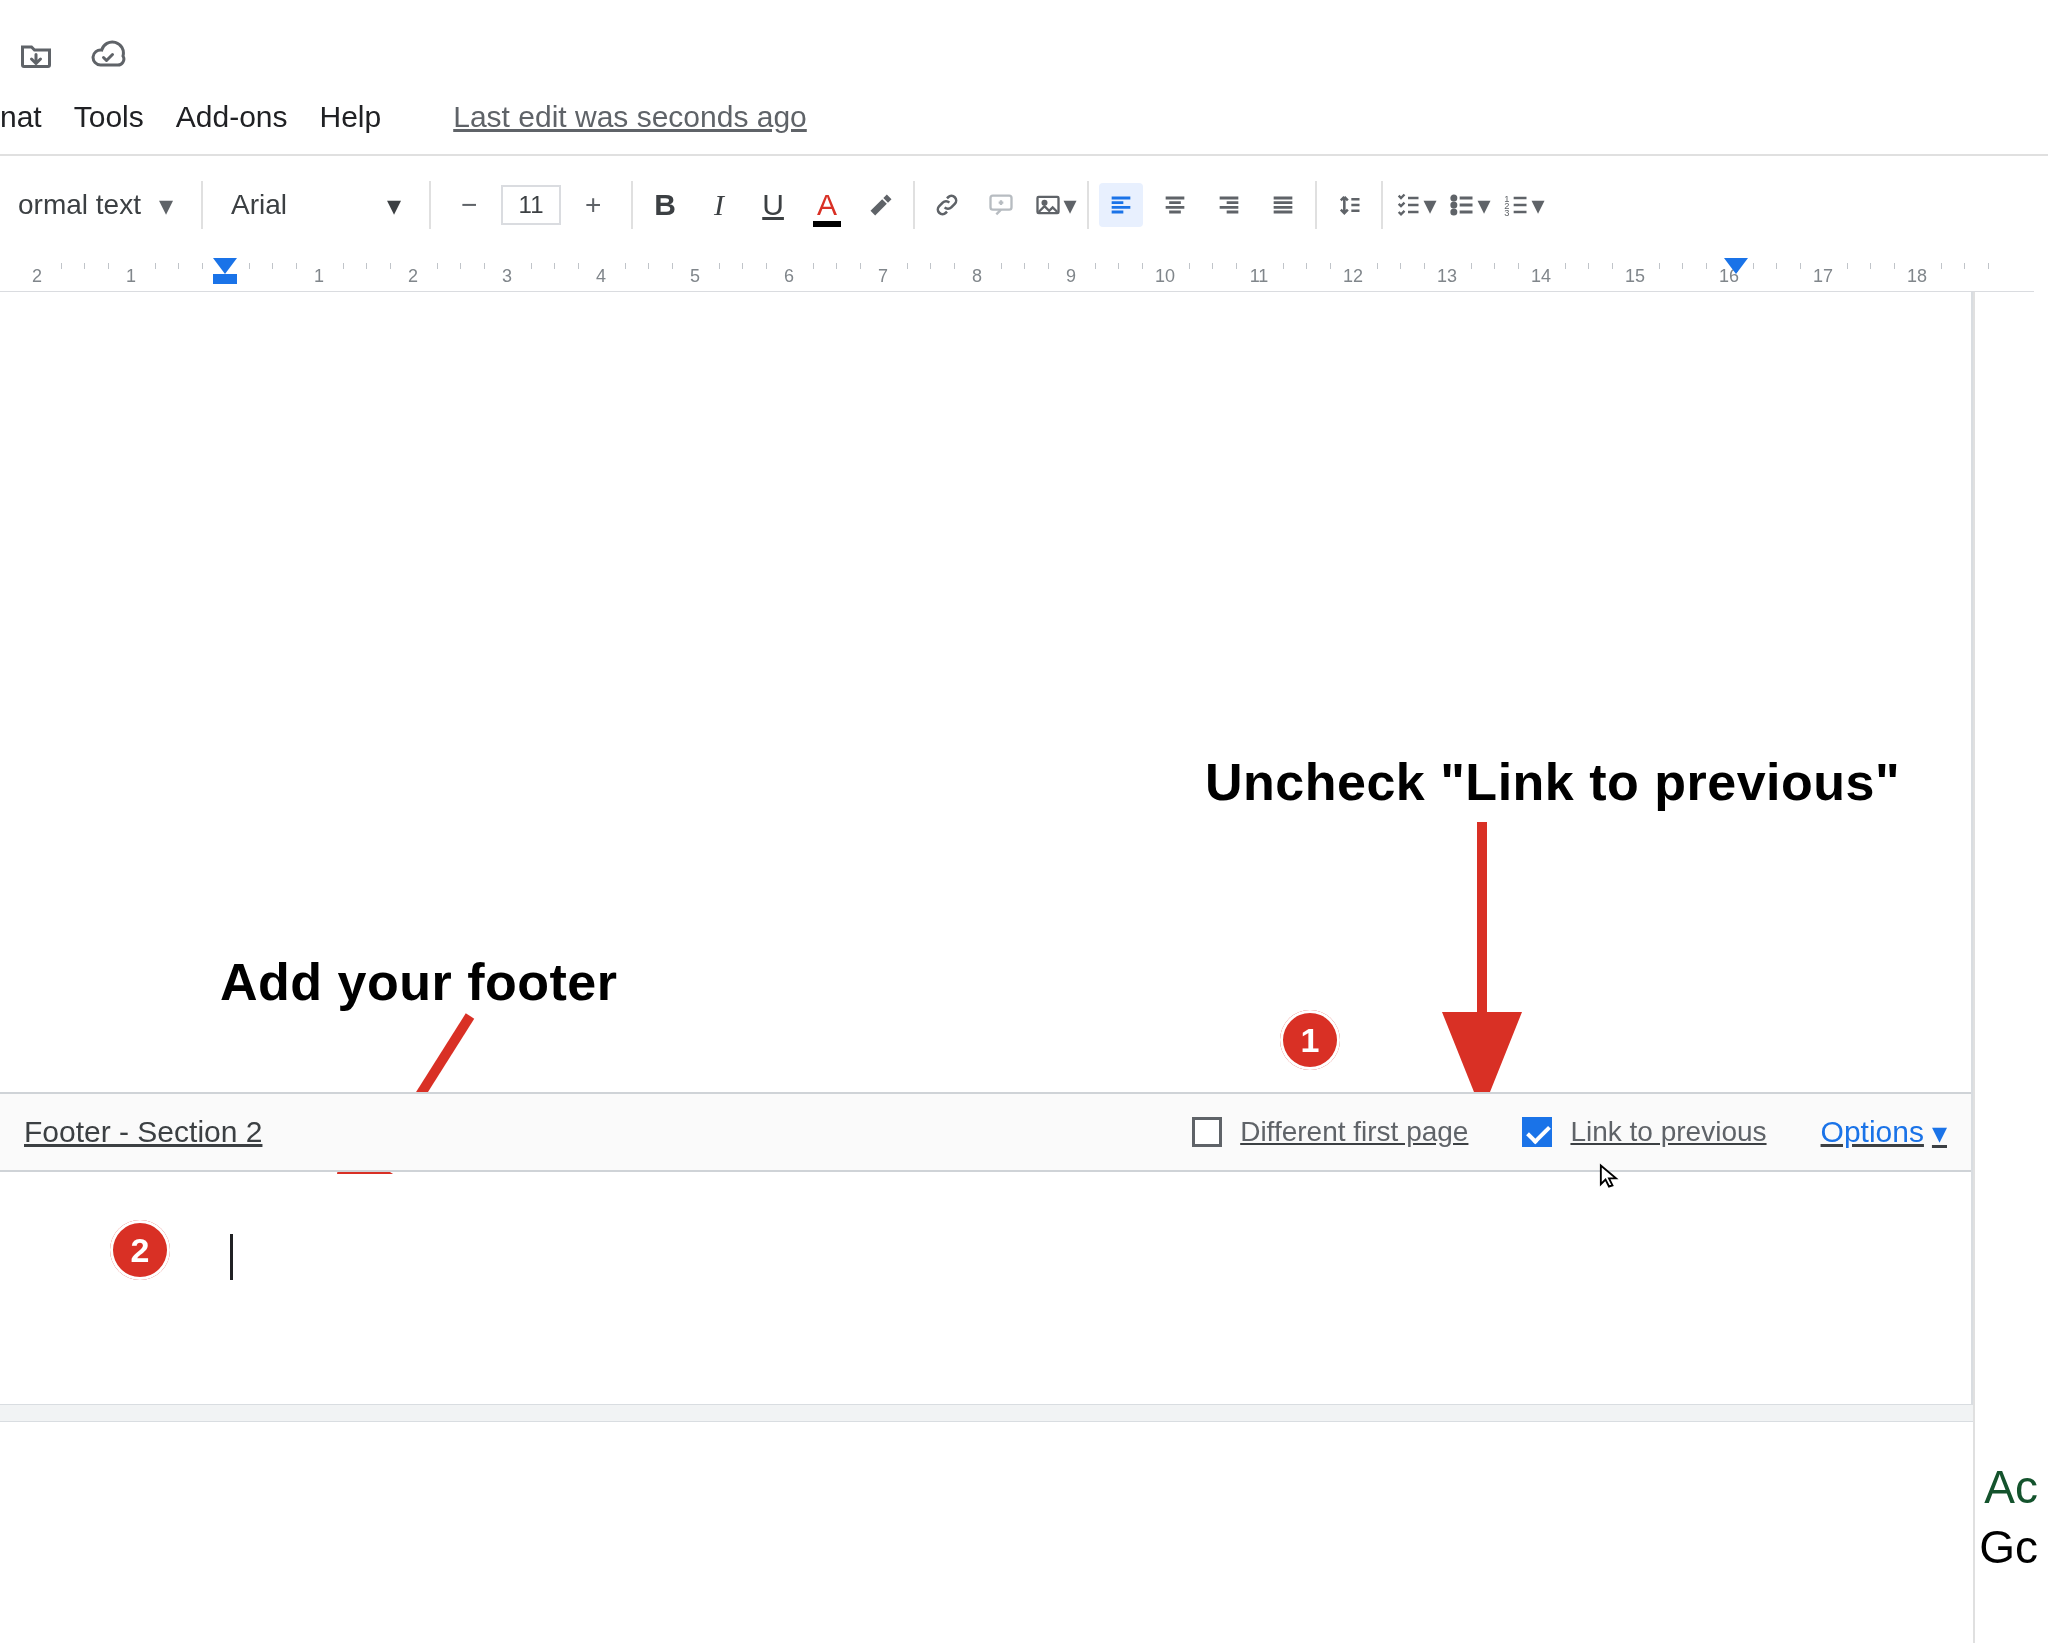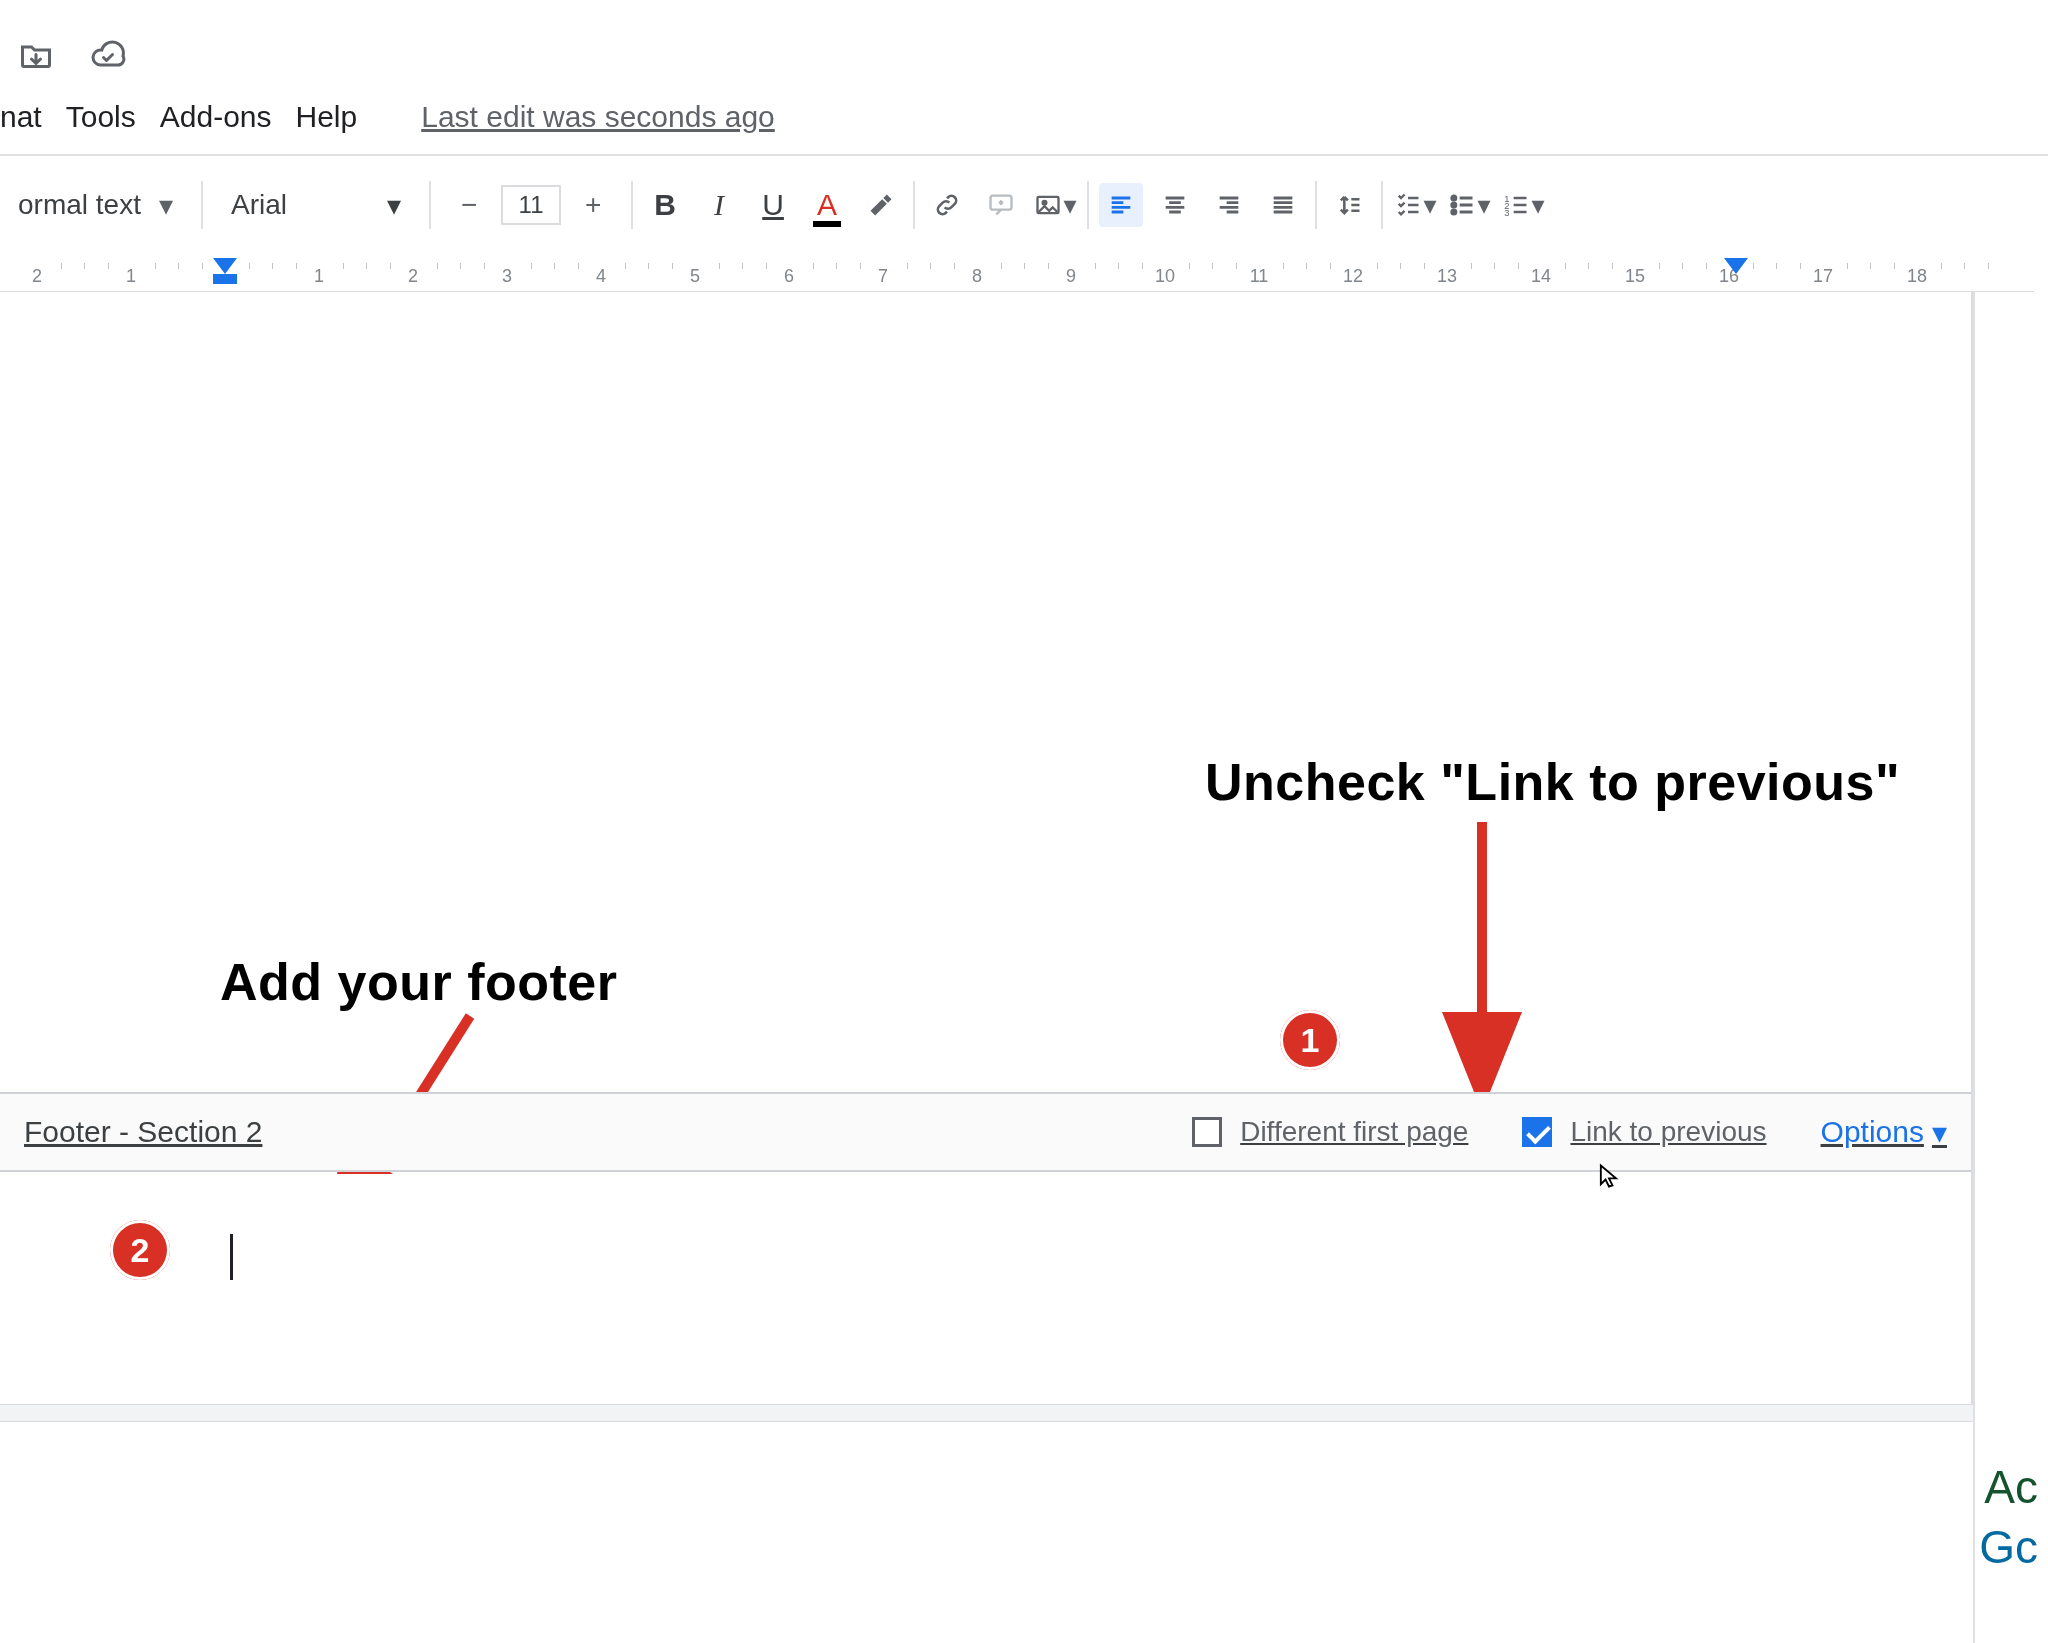--- a/index.html
+++ b/index.html
@@ -19,21 +19,21 @@
     gap: 36px;
     color: #5f6368;
   }
   .titlebar-icons svg { width: 36px; height: 36px; }
   .menubar {
     position: absolute;
     top: 100px;
     left: 0;
     display: flex;
     align-items: center;
-    gap: 24px;
+    gap: 32px;
     font-size: 30px;
     color: #202124;
     padding-left: 0;
   }
   .menubar .menu-item { cursor: pointer; }
   .menubar .last-edit {
     margin-left: 40px;
     color: #5f6368;
     text-decoration: underline;
     font-size: 30px;
@@ -242,21 +242,21 @@
     right: 10px;
     top: 1460px;
     font-size: 46px;
     color:#14532d;
   }
   .right-panel-text2 {
     position:absolute;
     right: 10px;
     top: 1520px;
     font-size: 46px;
-    color:#0369a1;
+    color:#000000;
   }
 
   
   .anno-text {
     position:absolute;
     font-weight: 800;
     color:#000;
     font-size: 52px;
     letter-spacing: 0.5px;
   }

